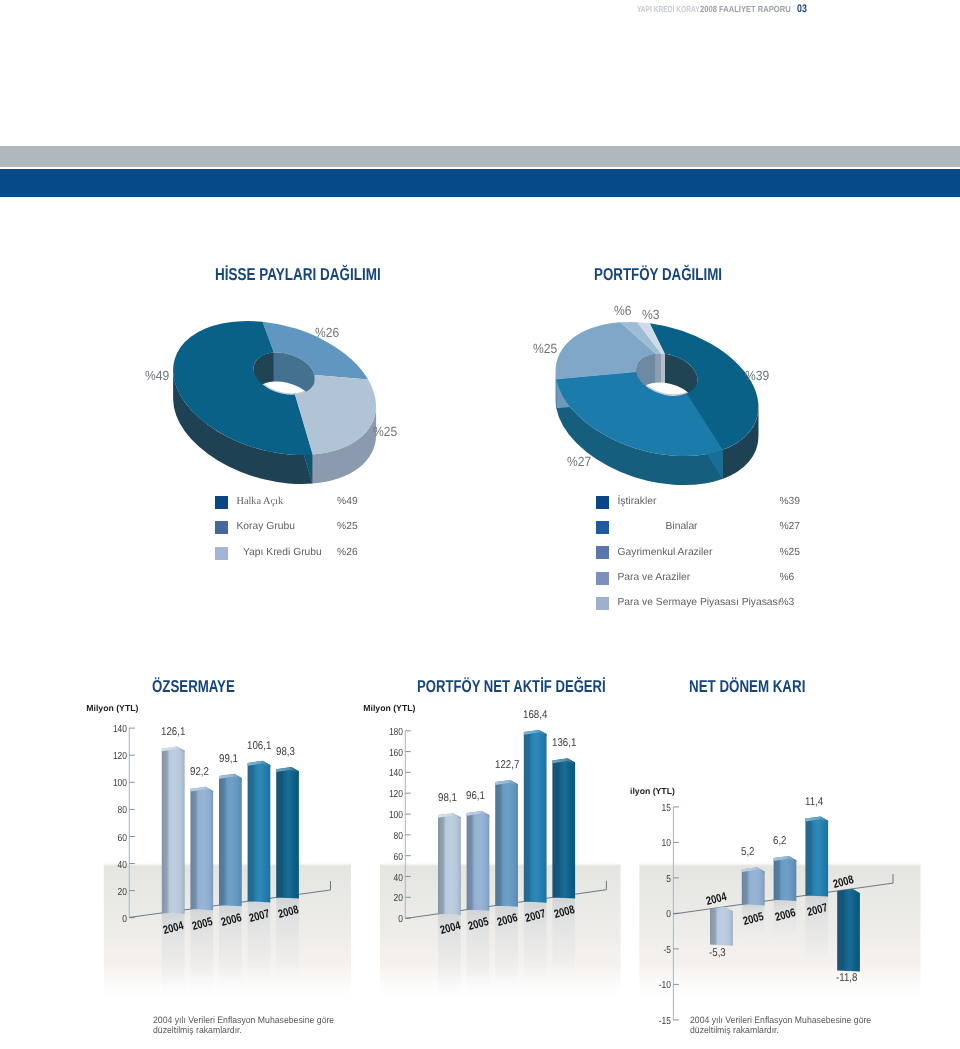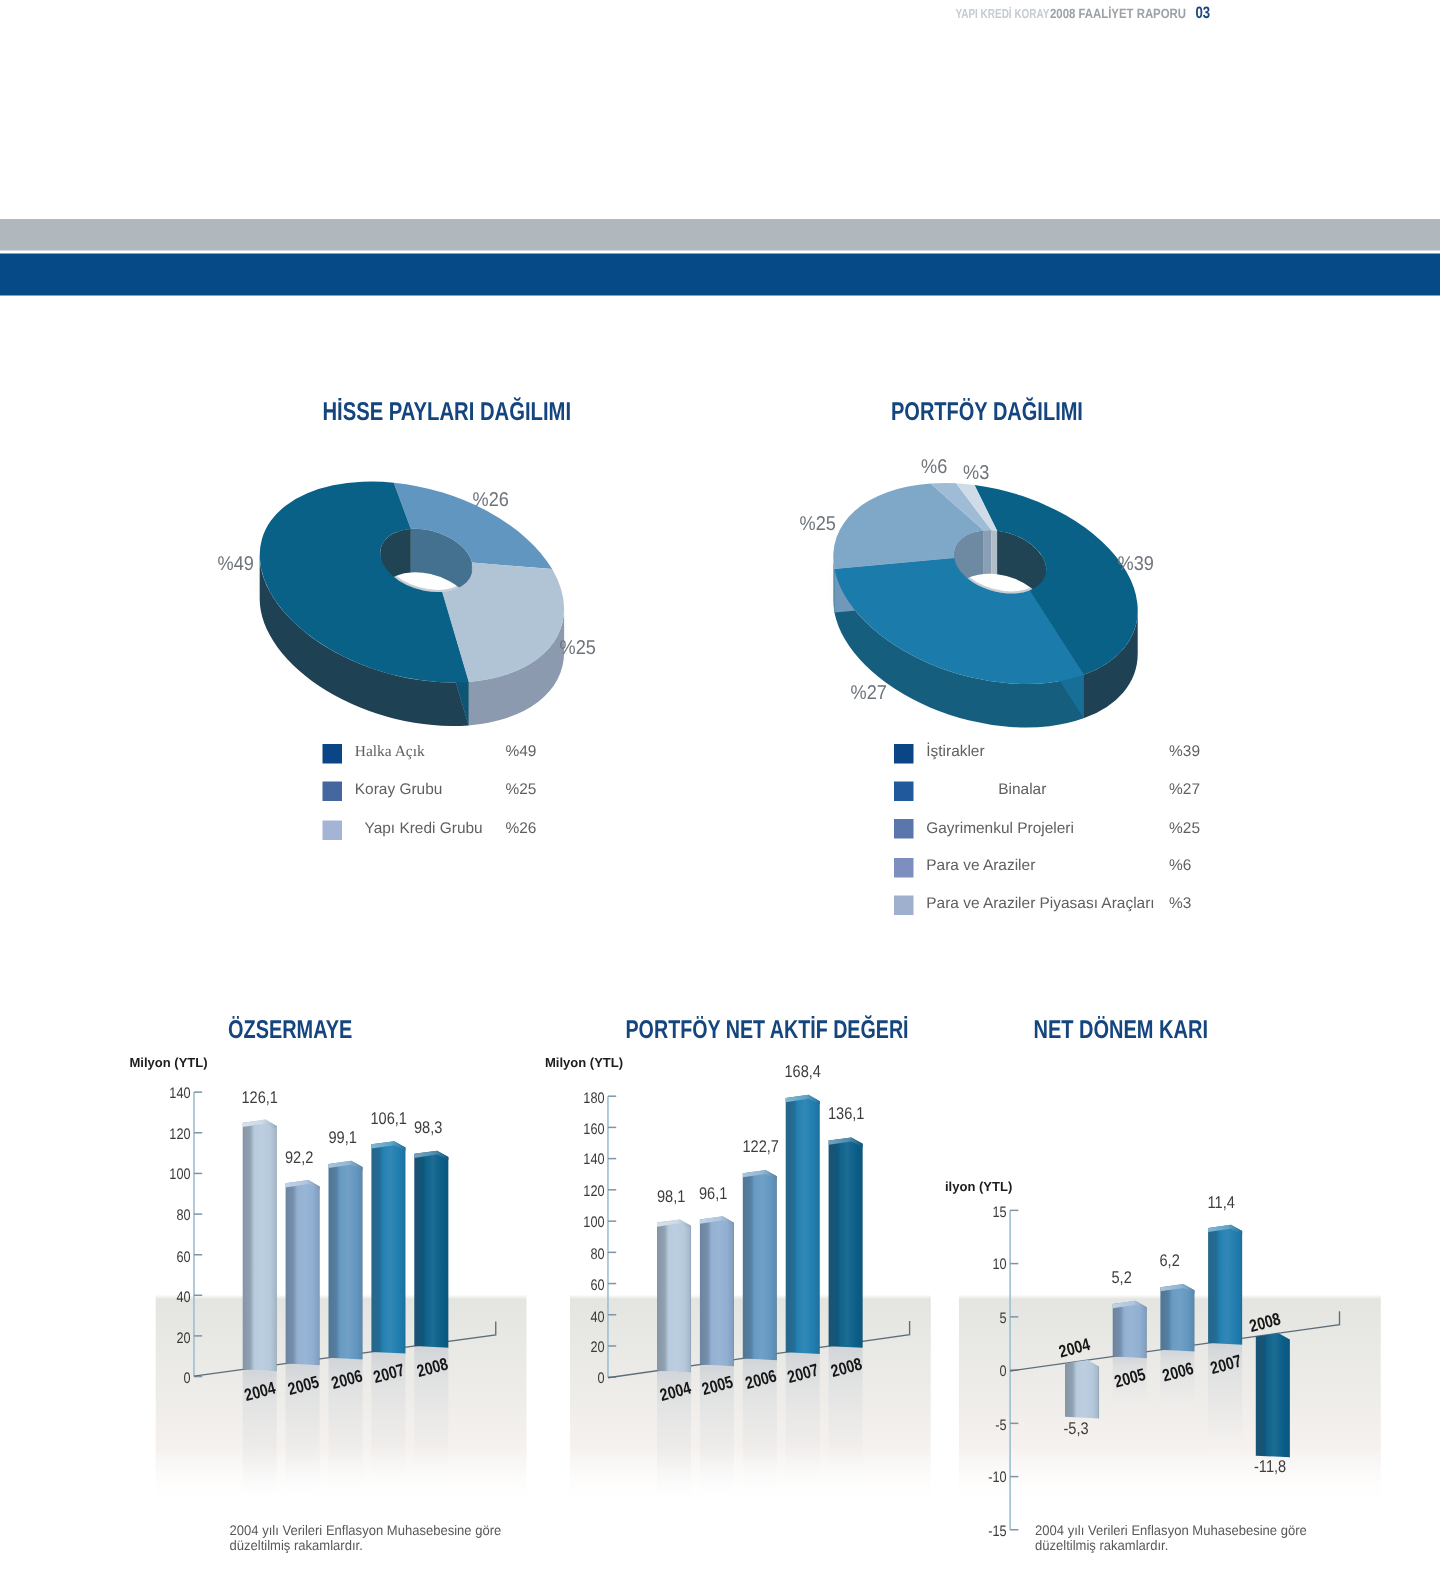--- a/index.html
+++ b/index.html
@@ -109,27 +109,27 @@
 <div class="legend-sw" style="left:215.0px;top:546.8px;background:#a3b4d6;"></div>
 <div class="legend-lbl" style="left:243px;top:547.0px;">Yapı Kredi Grubu</div>
 <div class="legend-pct" style="left:337.0px;top:547.0px;">%26</div>
 <div class="legend-sw" style="left:595.7px;top:496.0px;background:#0a4585;"></div>
 <div class="legend-lbl" style="left:617.5px;top:496.2px;">İştirakler</div>
 <div class="legend-pct" style="left:779.4px;top:496.2px;">%39</div>
 <div class="legend-sw" style="left:595.7px;top:521.2px;background:#205a9c;"></div>
 <div class="legend-lbl" style="left:617.5px;top:521.4px;margin-left:48px;">Binalar</div>
 <div class="legend-pct" style="left:779.4px;top:521.4px;">%27</div>
 <div class="legend-sw" style="left:595.7px;top:546.4px;background:#5b76ac;"></div>
-<div class="legend-lbl" style="left:617.5px;top:546.6px;">Gayrimenkul Projeleri</div>
+<div class="legend-lbl" style="left:617.5px;top:546.6px;">Gayrimenkul Araziler</div>
 <div class="legend-pct" style="left:779.4px;top:546.6px;">%25</div>
 <div class="legend-sw" style="left:595.7px;top:571.6px;background:#7d8fbe;"></div>
 <div class="legend-lbl" style="left:617.5px;top:571.8px;">Para ve Araziler</div>
 <div class="legend-pct" style="left:779.4px;top:571.8px;">%6</div>
 <div class="legend-sw" style="left:595.7px;top:596.8px;background:#9fafce;"></div>
-<div class="legend-lbl" style="left:617.5px;top:597.0px;">Para ve Araziler Piyasası Araçları</div>
+<div class="legend-lbl" style="left:617.5px;top:597.0px;">Para ve Sermaye Piyasası Piyasası</div>
 <div class="legend-pct" style="left:779.4px;top:597.0px;">%3</div>
 <svg class="layer" width="960" height="1049" viewBox="0 0 960 1049">
 <defs>
 <linearGradient id="fl0" x1="0" y1="0" x2="0" y2="1">
         <stop offset="0" stop-color="#e4e5e1" stop-opacity="0"></stop>
         <stop offset="0.022" stop-color="#e4e5e1"></stop>
         <stop offset="0.40" stop-color="#ecebe8"></stop>
         <stop offset="0.72" stop-color="#f5f1ee"></stop>
         <stop offset="1" stop-color="#ffffff" stop-opacity="0"></stop>
       </linearGradient>

